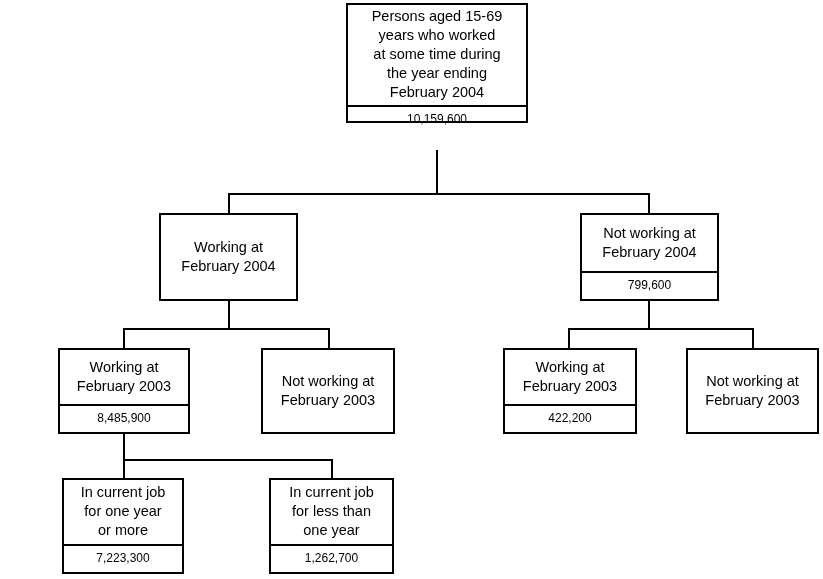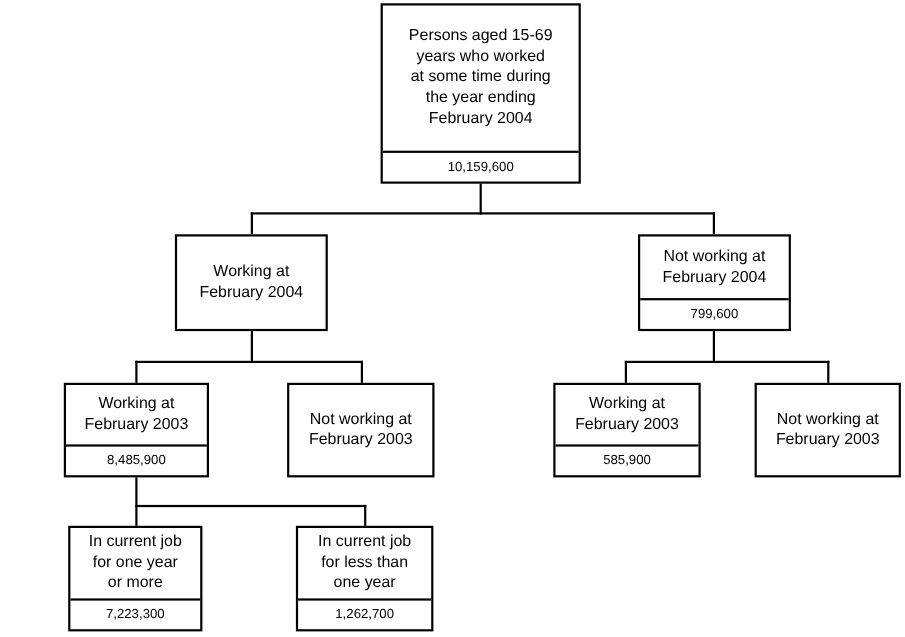--- a/index.html
+++ b/index.html
@@ -72,21 +72,21 @@
 
   <div class="edge v" style="left:648px; top:300px; height:30px;"></div>
   <div class="edge h" style="left:568px; top:328px; width:186px;"></div>
   <div class="edge v" style="left:568px; top:328px; height:22px;"></div>
   <div class="edge v" style="left:752px; top:328px; height:22px;"></div>
 
   <div class="edge v" style="left:123px; top:433px; height:47px;"></div>
   <div class="edge h" style="left:123px; top:459px; width:210px;"></div>
   <div class="edge v" style="left:331px; top:459px; height:21px;"></div>
 
-  <div class="node" style="left:346px; top:3px; width:182px; height:164px;">
+  <div class="node" style="left:346px; top:3px; width:182px; height:120px;">
     <div class="node-label">Persons aged 15-69
 years who worked
 at some time during
 the year ending
 February 2004</div>
     <div class="node-value">10,159,600</div>
   </div>
 
   <div class="node" style="left:159px; top:213px; width:139px; height:88px;">
     <div class="node-label">Working at
@@ -106,21 +106,21 @@
   </div>
 
   <div class="node" style="left:261px; top:348px; width:134px; height:86px;">
     <div class="node-label">Not working at
 February 2003</div>
   </div>
 
   <div class="node" style="left:503px; top:348px; width:134px; height:86px;">
     <div class="node-label">Working at
 February 2003</div>
-    <div class="node-value">585,900</div>
+    <div class="node-value">422,200</div>
   </div>
 
   <div class="node" style="left:686px; top:348px; width:133px; height:86px;">
     <div class="node-label">Not working at
 February 2003</div>
   </div>
 
   <div class="node" style="left:62px; top:478px; width:122px; height:96px;">
     <div class="node-label">In current job
 for one year

